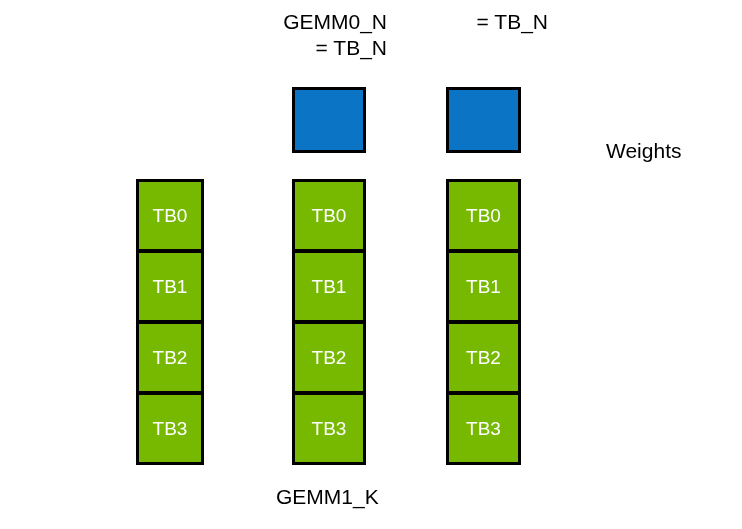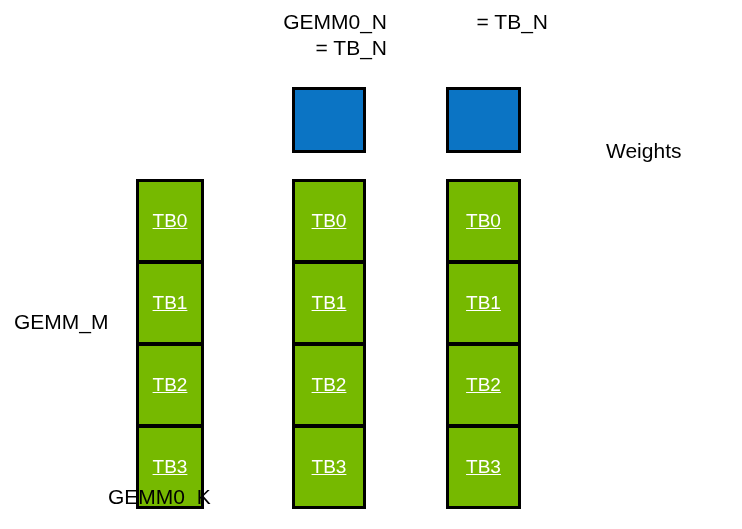--- a/index.html
+++ b/index.html
@@ -30,30 +30,29 @@
     height: 66px;
     box-sizing: border-box;
     background: var(--weights-fill, #0B74C4);
     border: 3px solid var(--border, #000);
   }
   .col {
     position: absolute;
     top: 179px;
   }
   .cell {
-    height: 84px;
+    height: 73px;
     box-sizing: border-box;
     border: 3px solid var(--border, #000);
     background: var(--activations-fill, #76B900);
     color: var(--cell-text, #fff);
     display: flex;
     align-items: center;
     justify-content: center;
     font-size: 19px;
-    text-decoration: underline;
   }
   .cell + .cell { margin-top: -2px; }
 </style>
 </head>
 <body>
 
 <div class="canvas">
 
   <div class="lbl two-line" style="left:227px; top:9px;">
     <div>GEMM0_N</div>
@@ -81,17 +80,16 @@
     <div class="cell">TB3</div>
   </div>
 
   <div class="col" style="left:446px; width:75px;">
     <div class="cell">TB0</div>
     <div class="cell">TB1</div>
     <div class="cell">TB2</div>
     <div class="cell">TB3</div>
   </div>
 
-  <div class="lbl" style="left:14px; top:309px;">GEMM_M</div>
 
-  <div class="lbl" style="left:108px; top:484px;">GEMM0_K</div>
+  <div class="lbl" style="left:276px; top:484px;">GEMM1_K</div>
 
 </div>
 
 </body></html>

